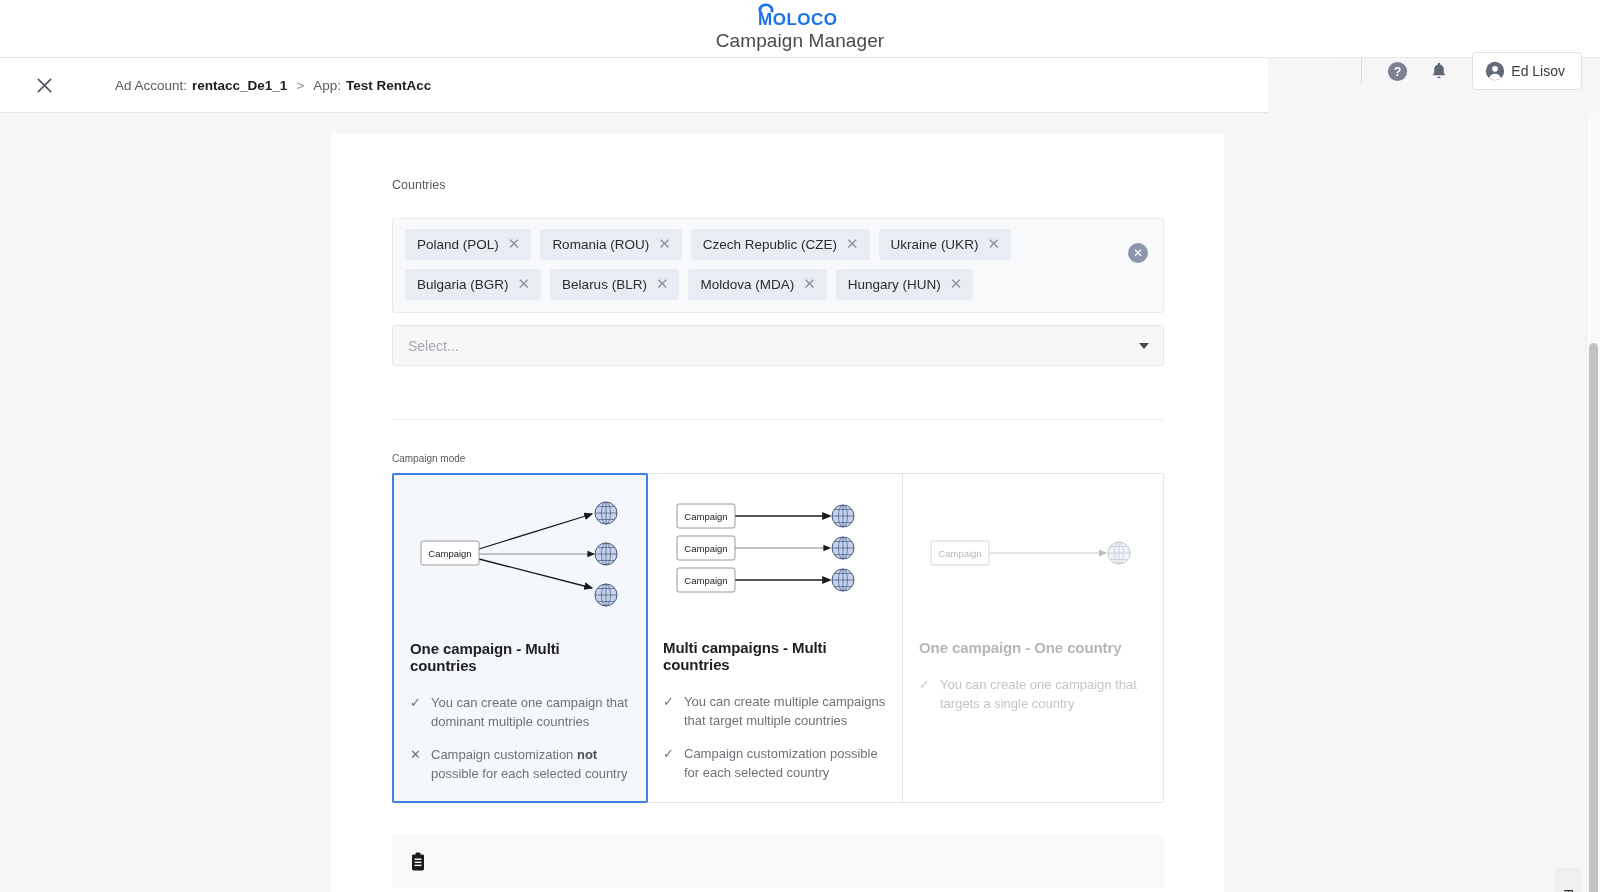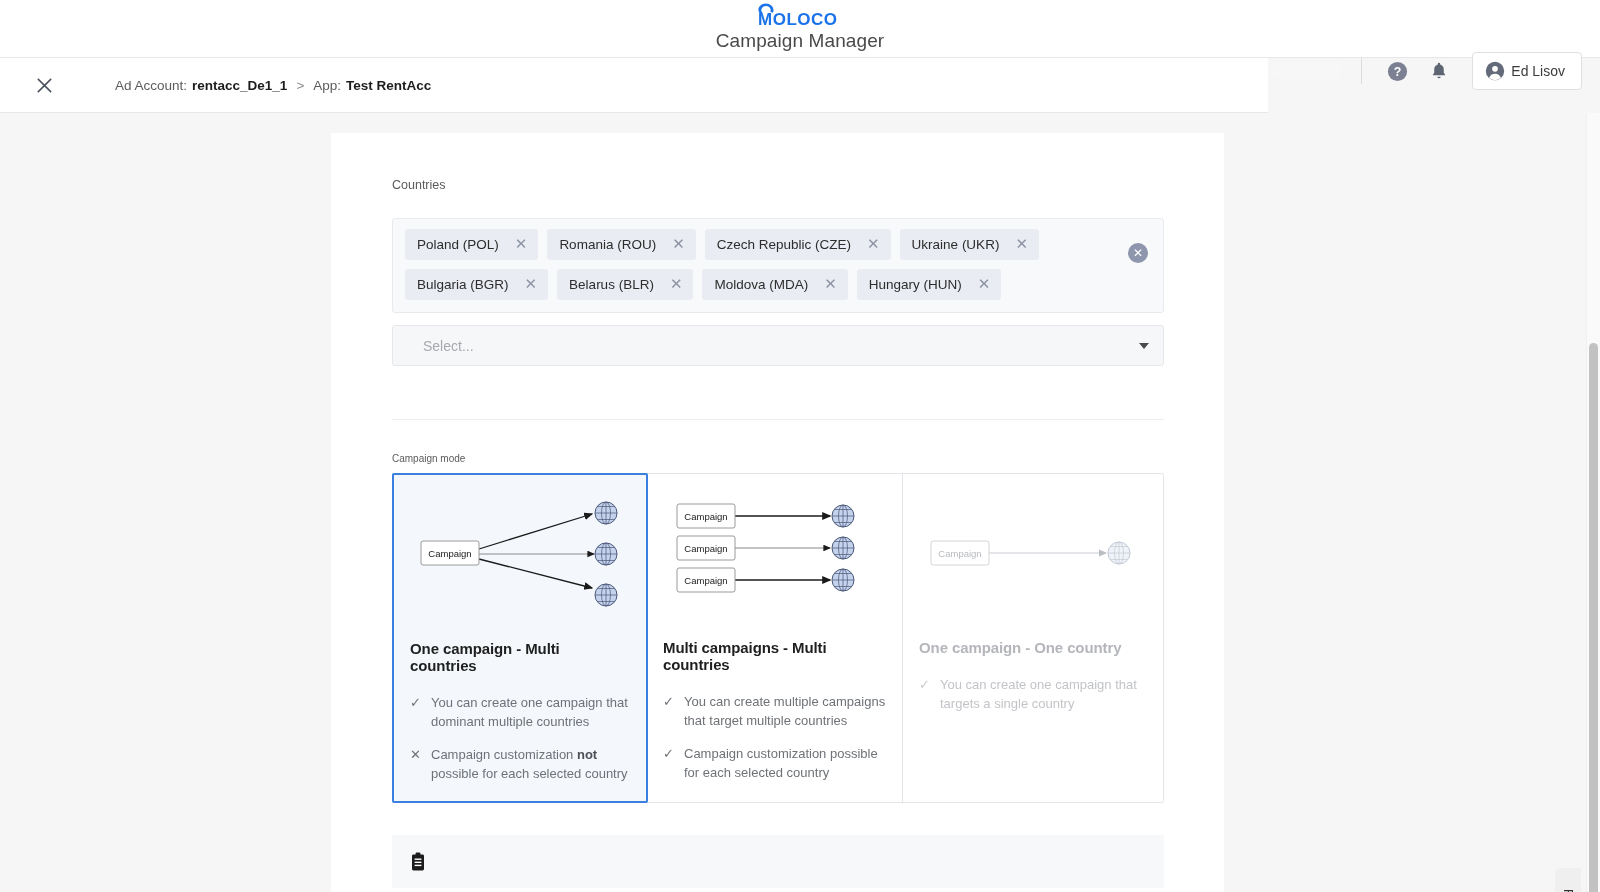--- a/index.html
+++ b/index.html
@@ -84,21 +84,21 @@
   .chips-box {
     background: #f8f9fb;
     border: 1px solid #e9eaee;
     border-radius: 3px;
     padding: 10px 12px 12px 12px;
     position: relative;
     min-height: 80px;
   }
   .chips-row { display: flex; flex-wrap: wrap; gap: 9px; max-width: 700px; }
   .chip {
-    display: inline-flex; align-items: center; gap: 16px;
+    display: inline-flex; align-items: center; gap: 9px;
     background: #e9ecf2; border-radius: 3px;
     height: 31px; padding: 0 11px 0 12px;
     font-size: 13.5px; color: #2d2d2d; cursor: default;
   }
   .chip-x {
     color: #8d93a3; font-size: 15px; line-height: 1; cursor: pointer;
     font-family: "DejaVu Sans", sans-serif;
   }
   .clear-all {
     position: absolute; right: 15px; top: 24px;
@@ -110,21 +110,21 @@
   }
 
   
   .select-box {
     margin-top: 12px;
     height: 41px;
     background: #f6f7f8;
     border: 1px solid #e6e7ea;
     border-radius: 3px;
     display: flex; align-items: center;
-    padding: 0 14px 0 30px;
+    padding: 0 14px 0 15px;
     cursor: pointer;
   }
   .select-ph { font-size: 14px; color: #a6a8ad; }
   .caret {
     margin-left: auto;
     width: 0; height: 0;
     border-left: 5px solid transparent;
     border-right: 5px solid transparent;
     border-top: 6px solid #4a4a4a;
   }

